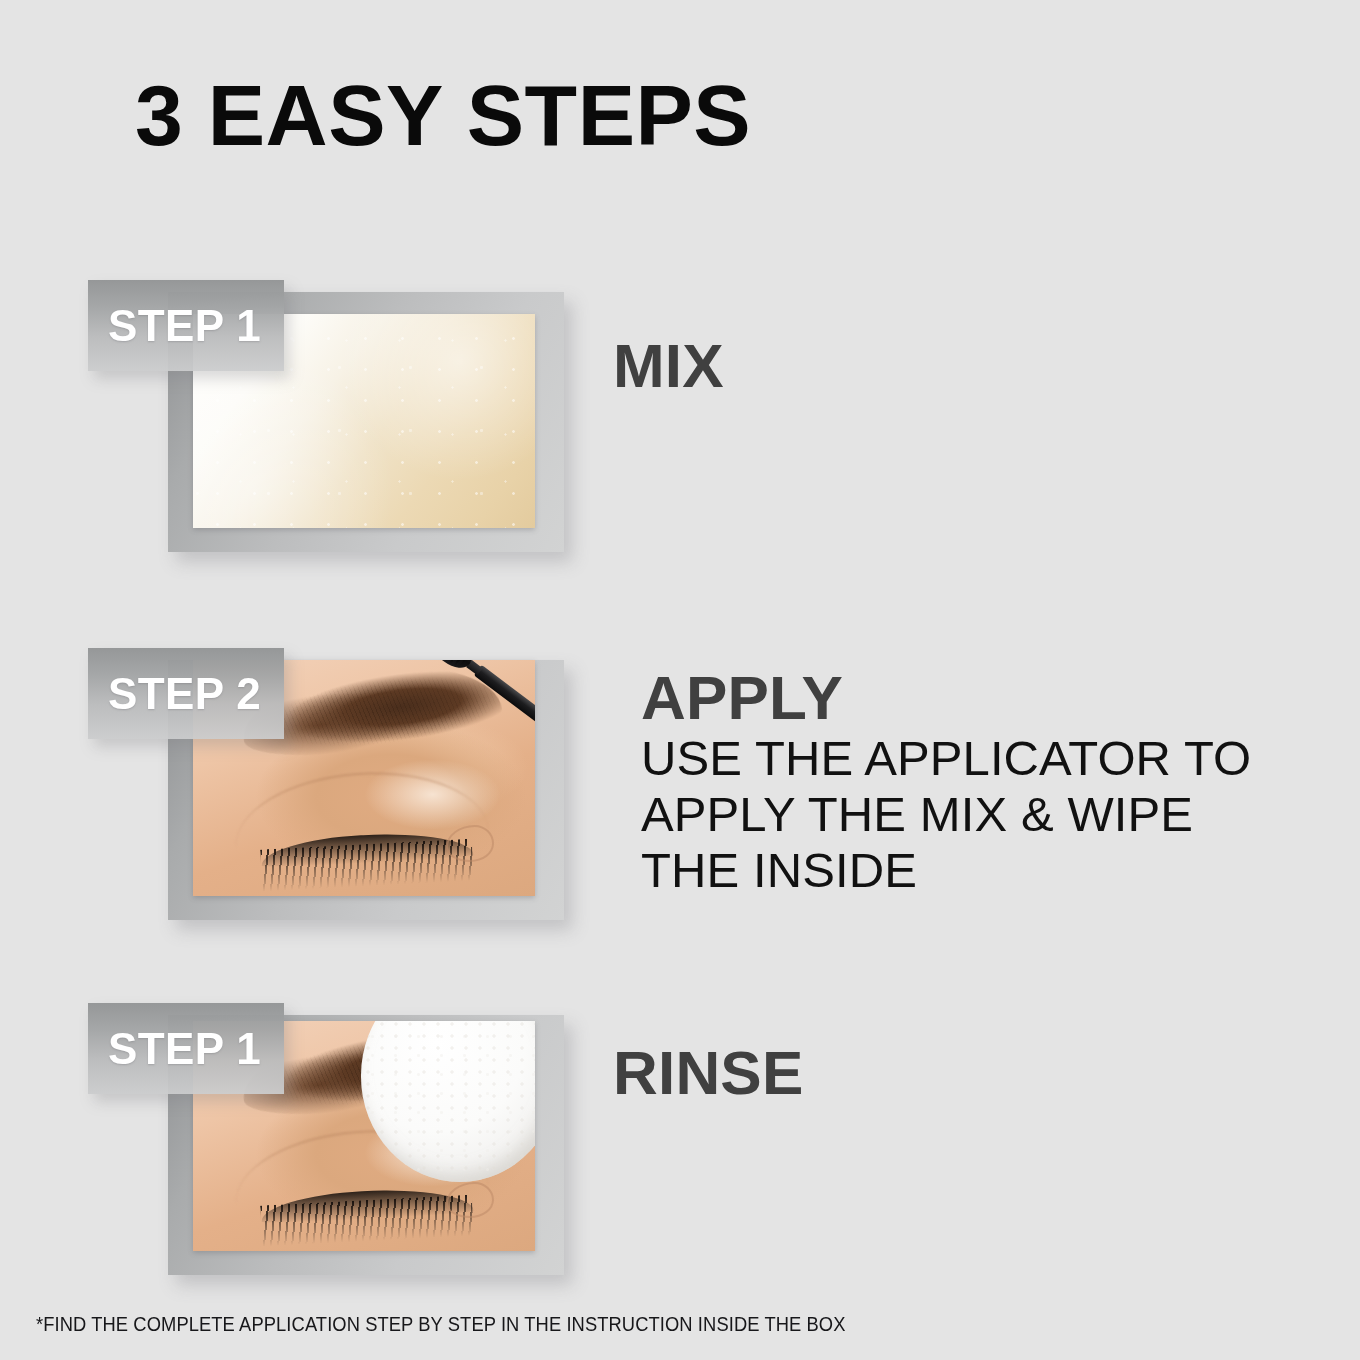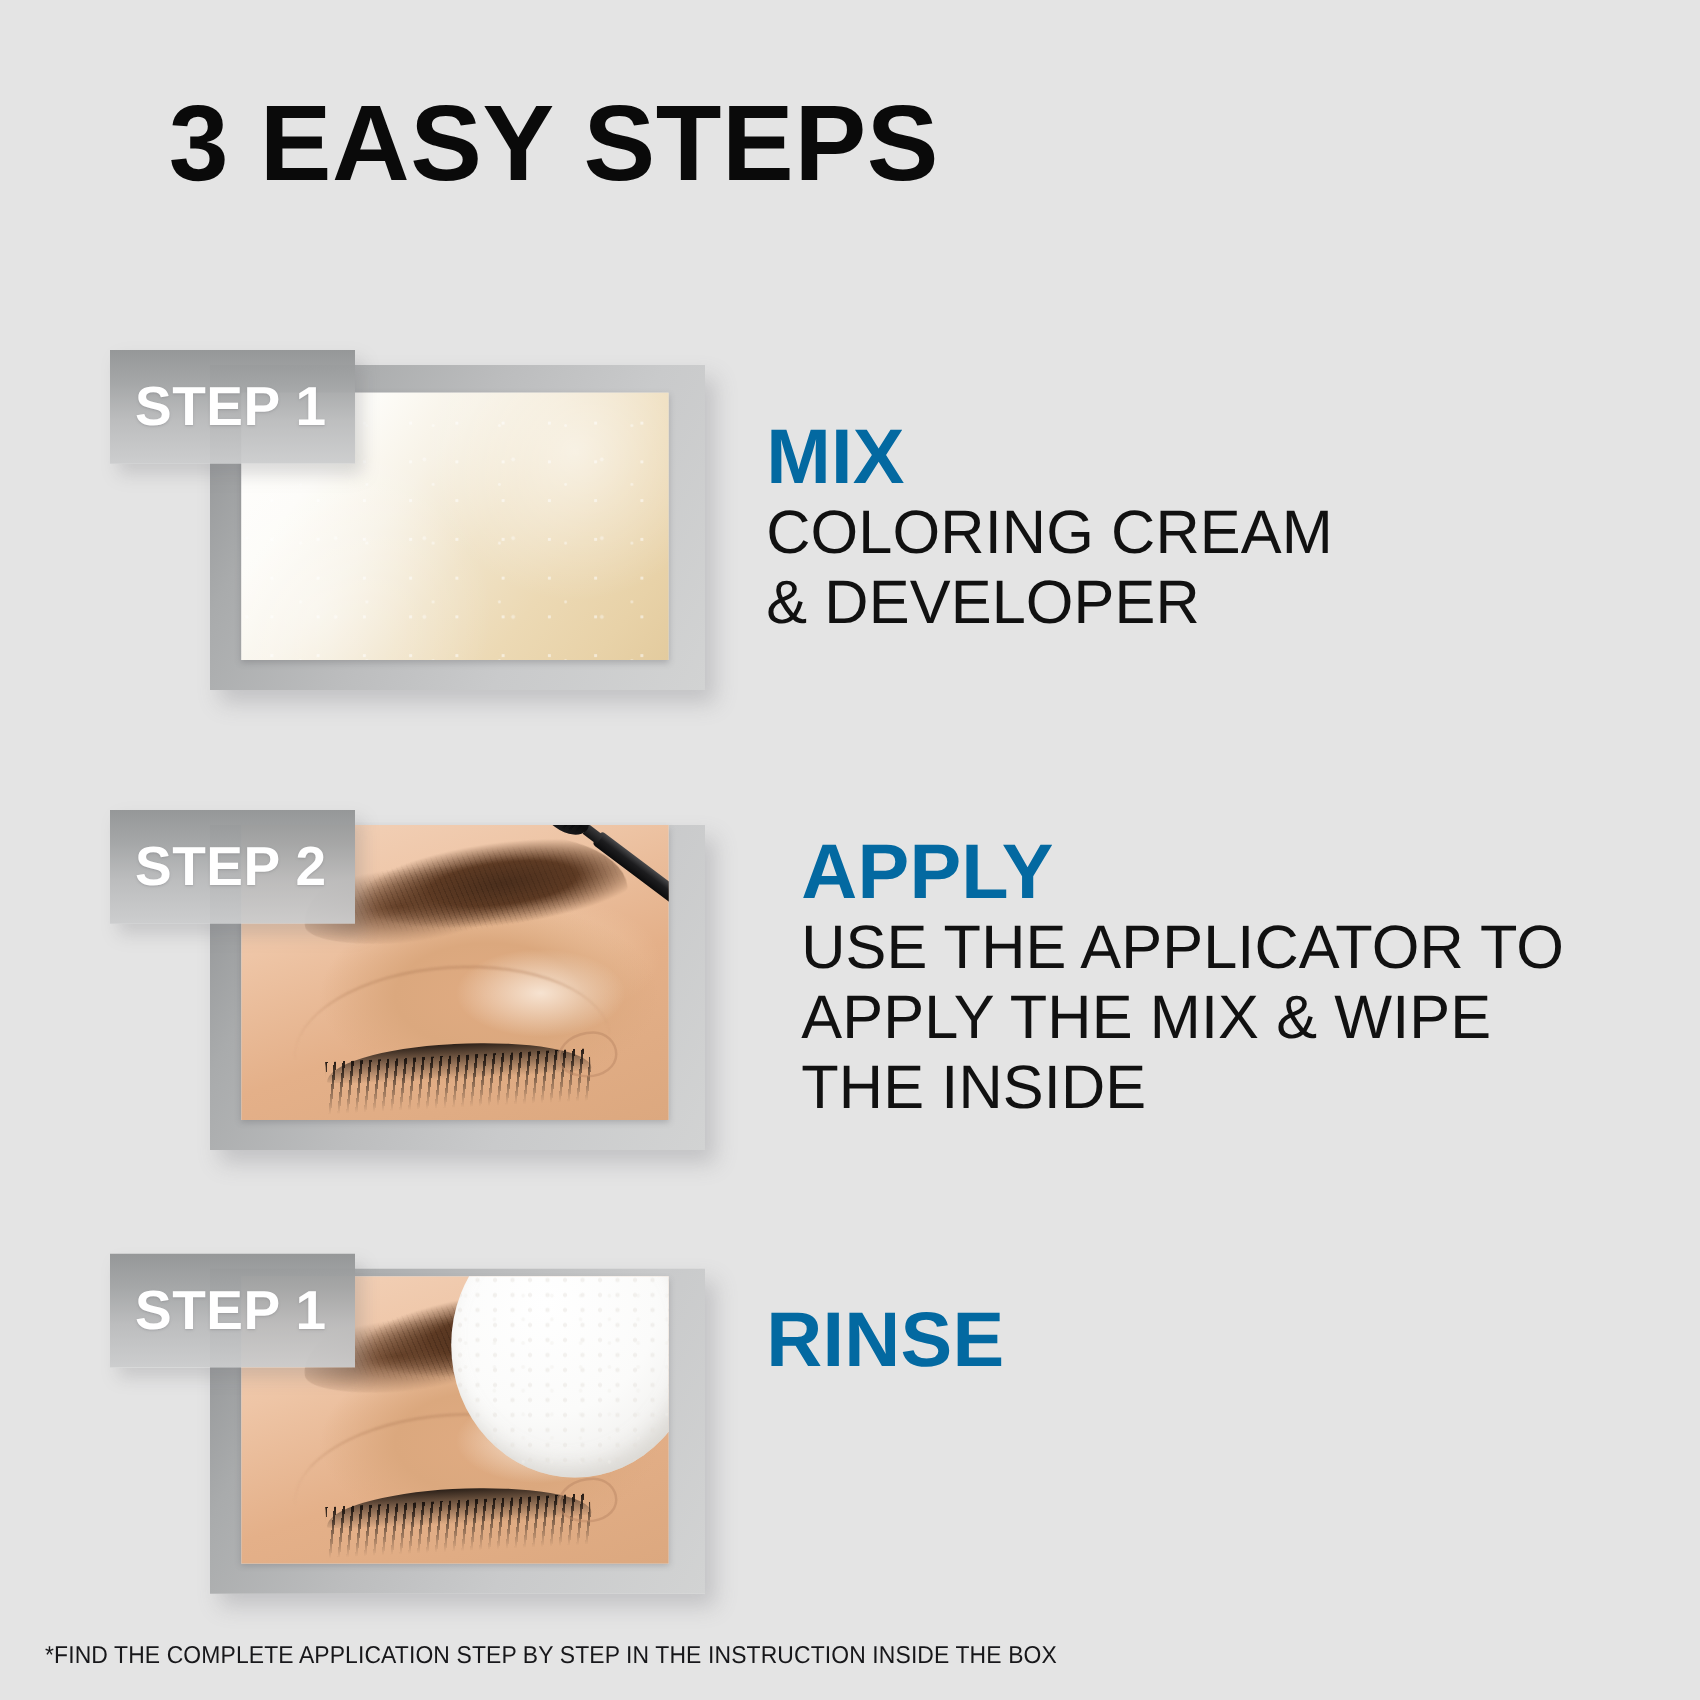--- a/index.html
+++ b/index.html
@@ -285,21 +285,21 @@
     left: 613px;
     width: 700px;
   }
   #step-text-1 { top: 54px; }
   #step-text-2 { top: 18px; margin-left: 28px; }
   #step-text-3 { top: 38px; }
 
   .step-heading {
     font-size: 62px;
     font-weight: 800;
-    color: #0369a1;
+    color: #404040;
     line-height: 1.02;
     letter-spacing: 0.2px;
     margin: 0 0 2px 0;
     white-space: nowrap;
   }
   .step-desc {
     font-size: 49px;
     font-weight: 300;
     color: #111111;
     line-height: 1.14;
@@ -337,24 +337,20 @@
       <div class="cream-sparkle"></div>
     </div>
 
     <div class="step-badge">
       <span class="step-badge-label">STEP 1</span>
     </div>
   </div>
 
   <div class="step-text" id="step-text-1">
     <div class="step-heading">MIX</div>
-    <div class="step-desc">
-      <span class="line">COLORING CREAM</span>
-      <span class="line">&amp; DEVELOPER</span>
-    </div>
   </div>
 
 </div>
 
 <div class="step-row" id="step-row-2">
 
   <div class="step-media">
     <div class="media-frame"></div>
 
     <div class="media-photo tall">

